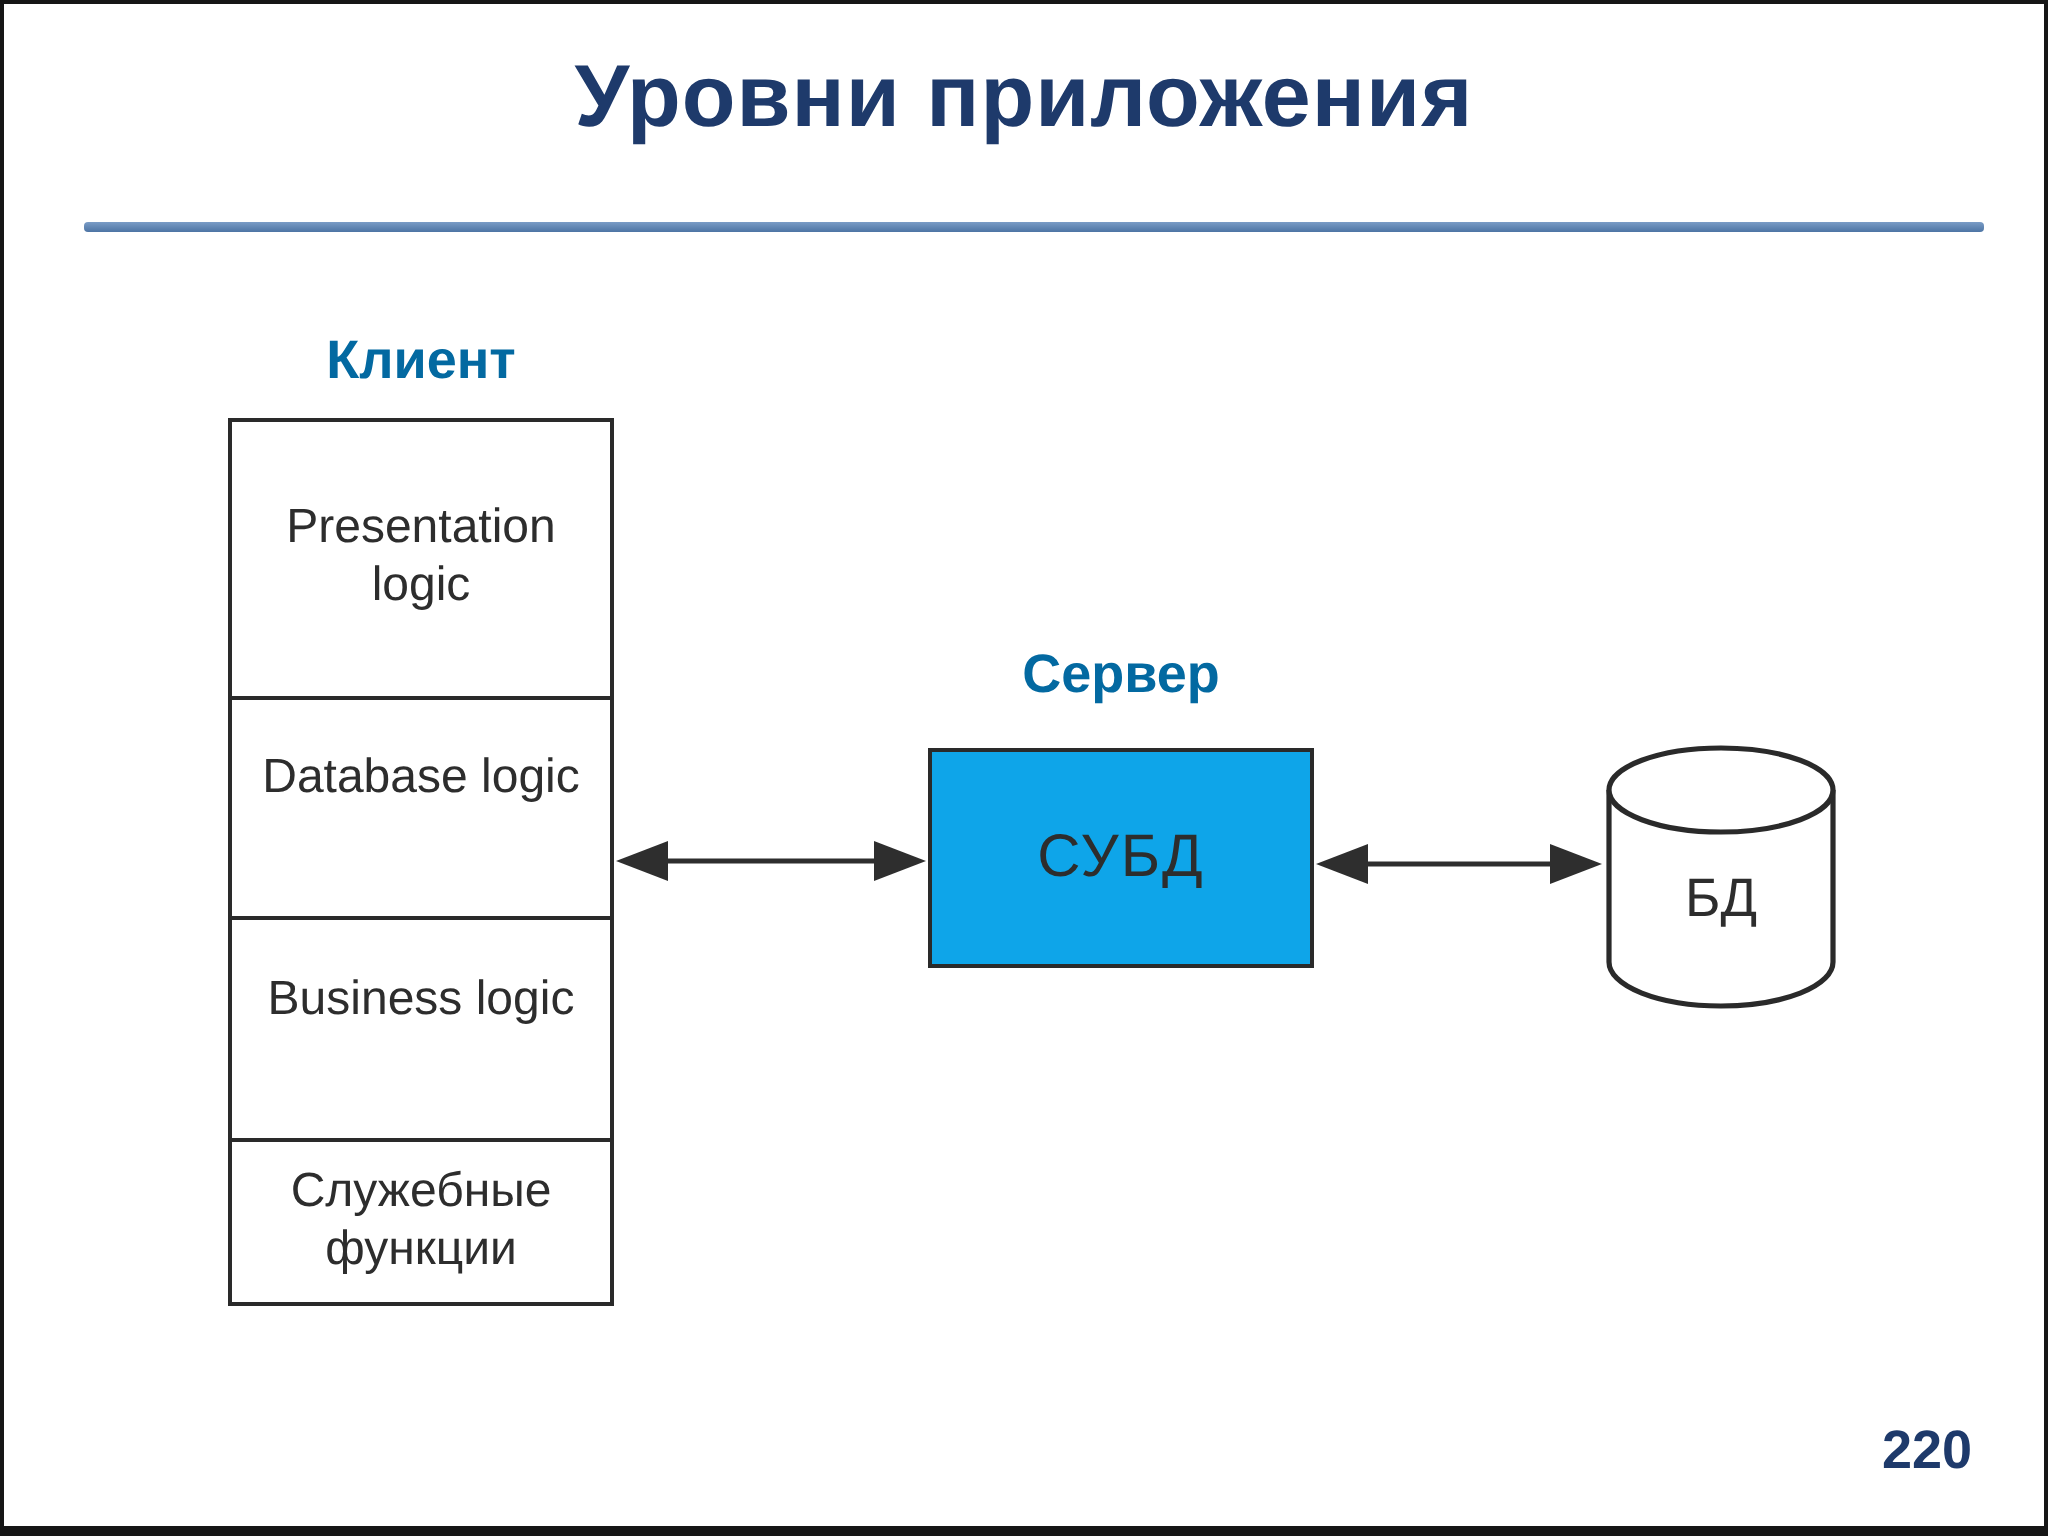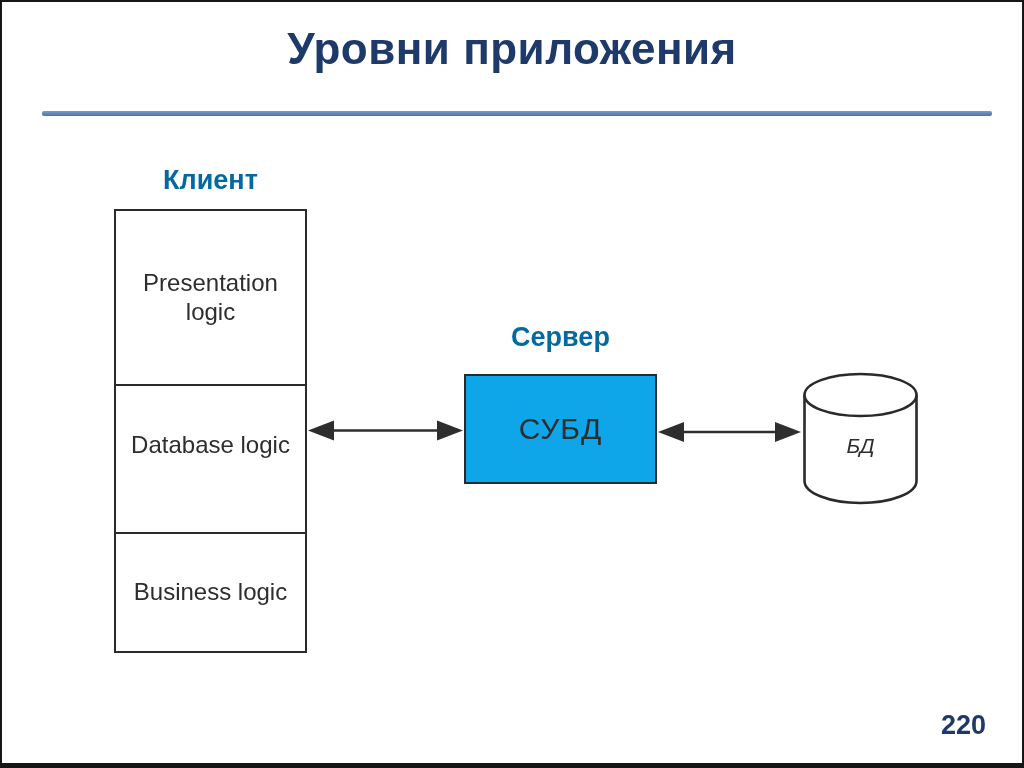--- a/index.html
+++ b/index.html
@@ -100,23 +100,22 @@
     top: 370px;
     width: 117px;
     height: 134px;
   }
   .db-label {
     position: absolute;
     left: 0;
     top: 62px;
     width: 100%;
     text-align: center;
-    font-size: 21px;
+    font-size: 27px;
     color: #2d2d2d;
-    font-style: italic;
   }
 
   
   .arrow-layer {
     position: absolute;
     inset: 0;
     width: 1024px;
     height: 768px;
     pointer-events: none;
   }
@@ -140,20 +139,21 @@
   <div class="slide-title">Уровни приложения</div>
 
   <div class="title-divider"></div>
 
   <div class="box-caption" id="client-caption">Клиент</div>
 
   <div class="client-box">
     <div class="client-layer">Presentation logic</div>
     <div class="client-layer">Database logic</div>
     <div class="client-layer">Business logic</div>
+    <div class="client-layer">Служебные функции</div>
   </div>
 
   <div class="box-caption" id="server-caption">Сервер</div>
 
   <div class="server-box">
     <span>СУБД</span>
   </div>
 
   <div class="db-cylinder">
     <svg width="117" height="134" viewBox="0 0 117 134">

